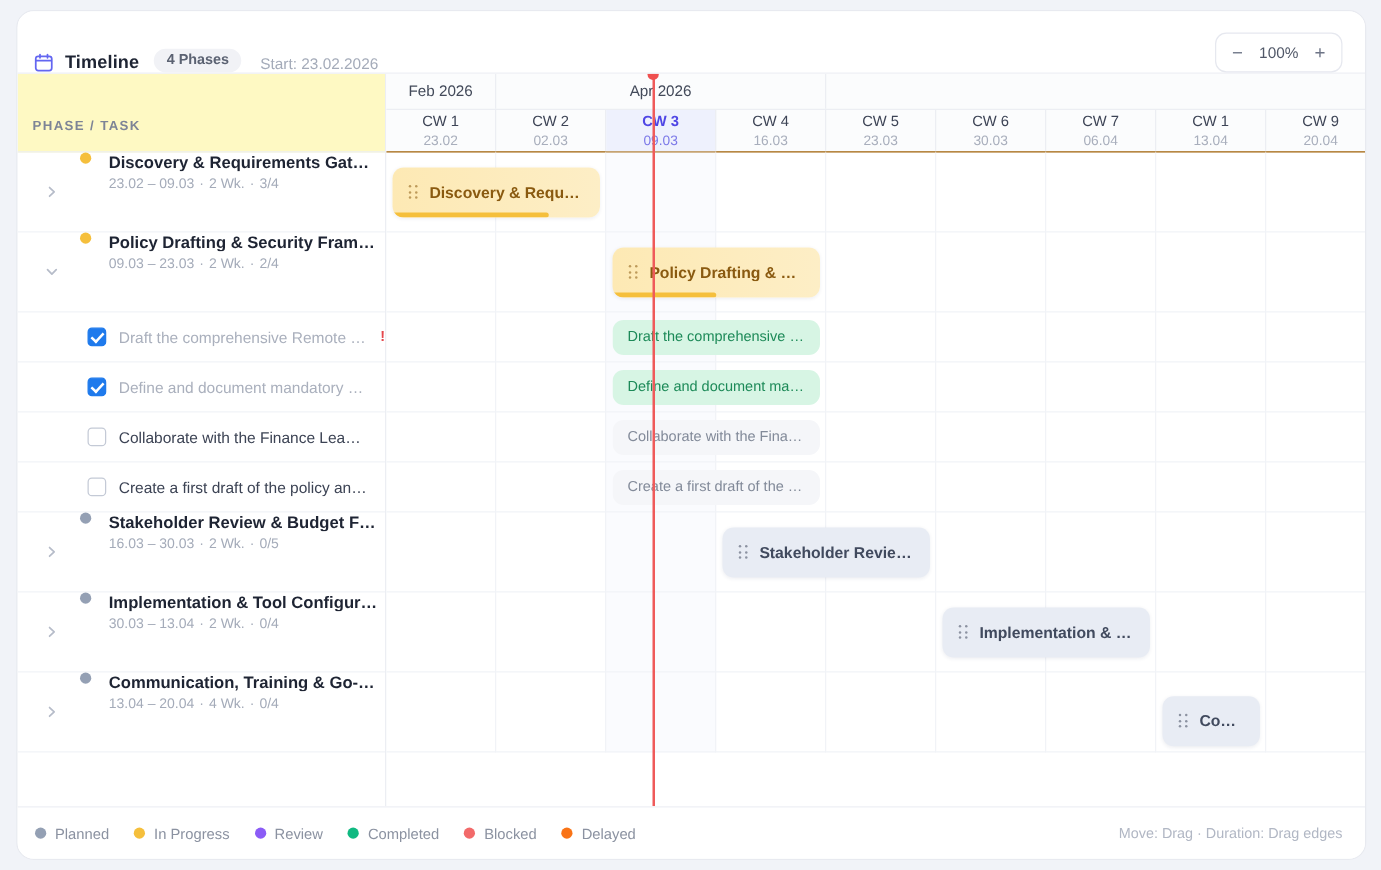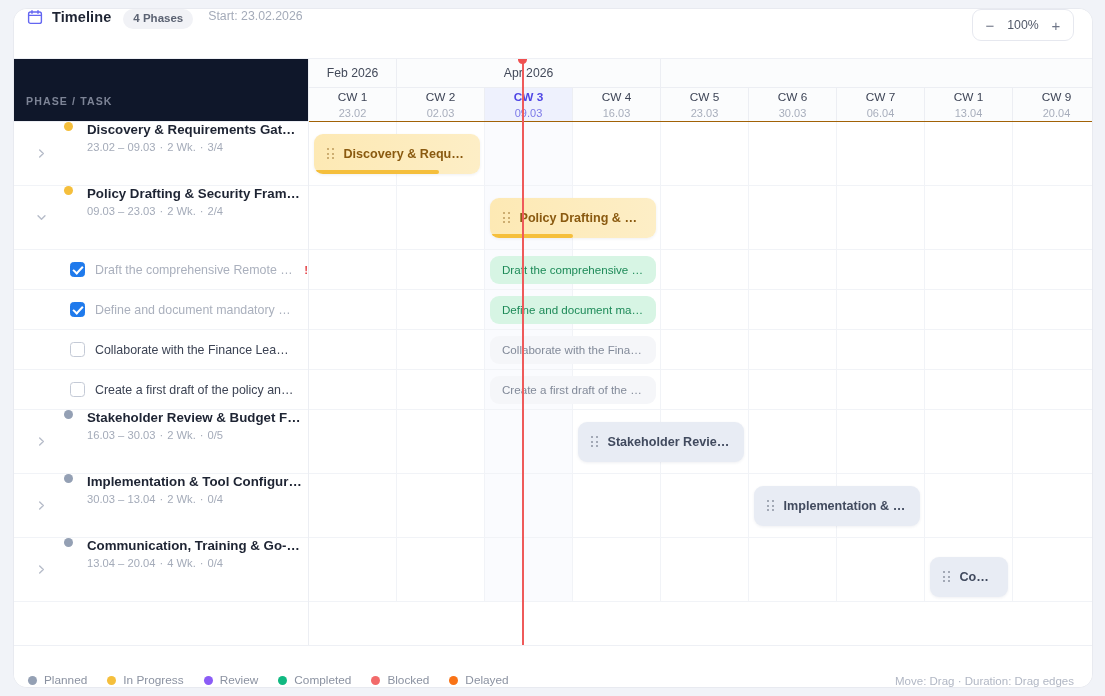--- a/index.html
+++ b/index.html
@@ -15,21 +15,21 @@
     background: #ffffff;
     border: 1px solid #e8eaf0;
     border-radius: 14px;
     overflow: hidden;
     display: flex; flex-direction: column;
   }
 
   
   .topbar {
     height: 50px; flex: 0 0 50px;
-    display: flex; align-items: flex-start;
+    display: flex; align-items: flex-end;
     padding: 0 18px 0 13px;
     border-bottom: 1px solid #eef0f5;
     background: #fff;
   }
   .cal-icon { width: 16px; height: 16px; flex: 0 0 16px; margin-right: 9px; display:block; }
   .title { font-size: 14.5px; font-weight: bold; color: #1e2433; letter-spacing: .1px; }
   .phase-badge {
     margin-left: 12px;
     background: #f1f2f6; color: #5b6272;
     font-size: 11.5px; font-weight: bold;
@@ -52,21 +52,21 @@
   .zlevel { font-size: 12.3px; color: #515868; min-width: 40px; text-align: center; }
 
   
   .body { flex: 1 1 auto; display: flex; position: relative; overflow: hidden; }
   .left { width: 295px; flex: 0 0 295px; border-right: 1px solid #eceef3; background:#fff; }
   .right { flex: 1 1 auto; position: relative; overflow: hidden; }
 
   .lhead {
     height: 63px; border-bottom: 1px solid #eceef3;
     display: flex; align-items: flex-end; padding: 0 0 14px 12px;
-    background: #0f172a;
+    background: #fef9c3;
   }
   .lhead span {
     font-size: 10.6px; font-weight: bold; letter-spacing: 1.1px;
     color: #7d8496; text-transform: uppercase;
   }
 
   .monthrow { height: 29px; display: flex; border-bottom: 1px solid #eceef3; background:#fbfcfd; }
   .month {
     display: flex; align-items: center; justify-content: center;
     font-size: 12.2px; color: #434a5a; border-right: 1px solid #eceef3;
@@ -157,21 +157,21 @@
   .today { position: absolute; top: 0; bottom: 0; width: 2px; background: #ef5a5a; z-index: 5; pointer-events: none; }
   .today-dot {
     position: absolute; width: 9px; height: 9px; border-radius: 50%;
     background: #ef5050; left: -3.5px; top: -4px;
   }
 
   
   .footer {
     height: 42px; flex: 0 0 42px;
     border-top: 1px solid #eef0f5; background: #fff;
-    display: flex; align-items: flex-end; padding: 0 18px 0 14px;
+    display: flex; align-items: center; padding: 0 18px 0 14px;
   }
   .leg { display: flex; align-items: center; gap: 7px; margin-right: 20px; }
   .leg i { width: 9px; height: 9px; border-radius: 50%; display: block; }
   .leg span { font-size: 11.8px; color: #8b92a1; }
   .hint { font-size: 11.5px; color: #b1b7c4; }
 </style>
 </head>
 <body>
 
 <div class="app">

